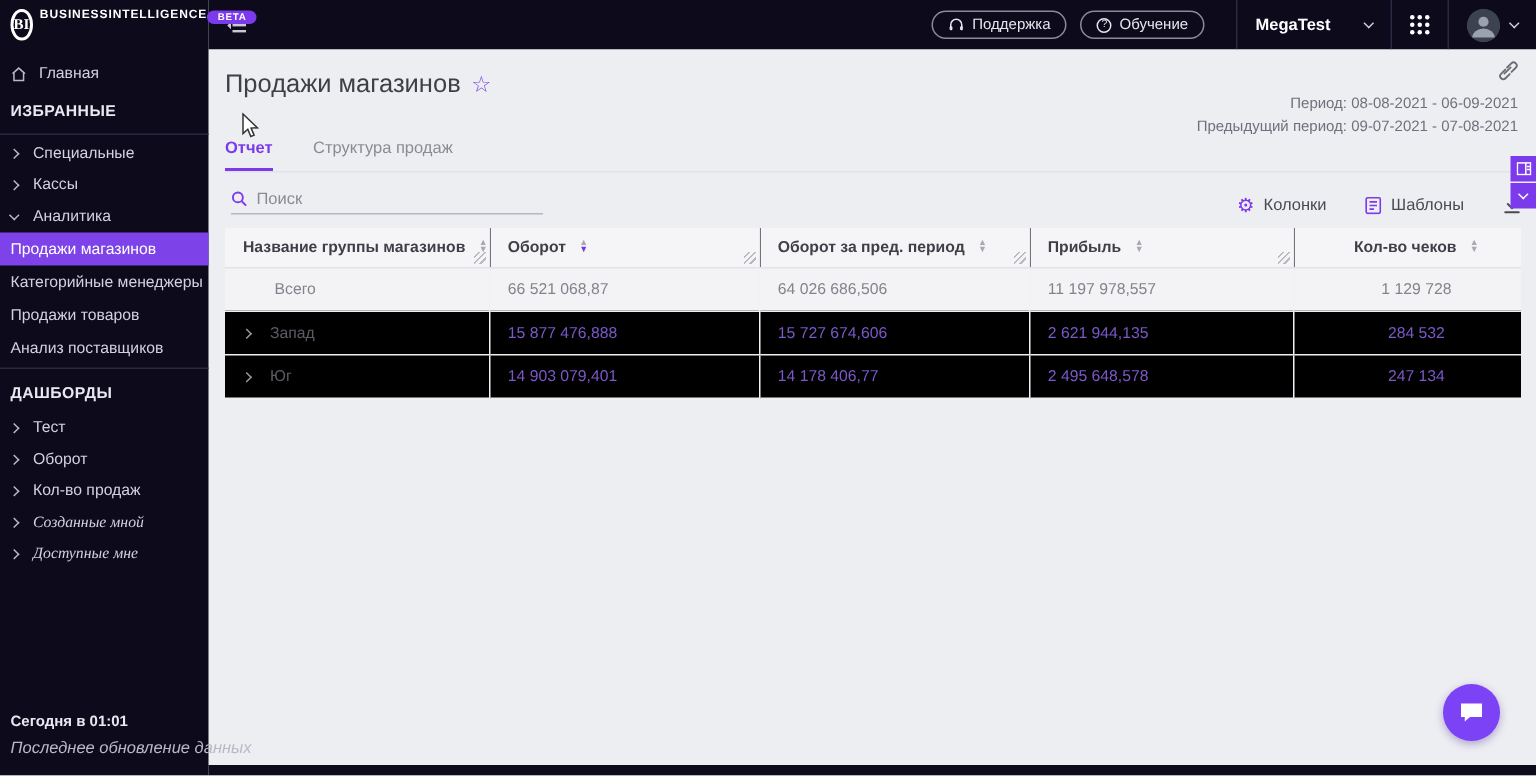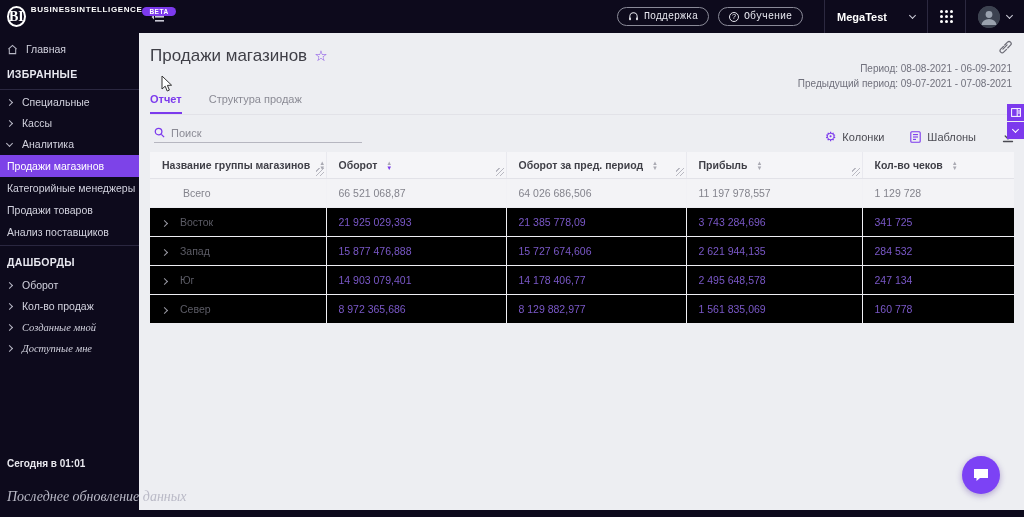--- a/index.html
+++ b/index.html
@@ -5,21 +5,21 @@
   * { margin:0; padding:0; box-sizing:border-box; }
   html,body { width:1024px; height:517px; overflow:hidden; }
   body { font-family:"Liberation Sans","DejaVu Sans",sans-serif; background:#edeef2; }
 
   .app { display:flex; width:1024px; height:517px; position:relative; }
 
   
   .sidebar { width:139px; flex:0 0 139px; background:#0d0a1c; position:relative; z-index:5; }
   .logo-row { display:flex; align-items:flex-start; padding:5px 6px 4px 7px; gap:5px; }
   .logo-circle { width:21px; height:21px; border:2px solid #fff; border-radius:50%;
-    color:#fff; font-family:"Liberation Serif",serif; font-weight:bold; font-size:14px;
+    color:#fff; font-family:"Liberation Serif",serif; font-weight:bold; font-size:10px;
     display:flex; align-items:center; justify-content:center; margin-top:1px; }
   .logo-text { display:flex; flex-direction:row; align-items:flex-start; }
   .logo-text .l1,.logo-text .l2 { color:#fff; font-size:8px; font-weight:bold; letter-spacing:.6px; line-height:9px; }
   .logo-badge { background:#7c3aed; color:#fff; font-size:6.5px; font-weight:bold;
     padding:1px 7px; border-radius:6px; margin-top:2px; align-self:flex-end; letter-spacing:.5px; }
 
   .nav { margin-top:8px; }
   .nav-item { display:flex; align-items:center; color:#d2d2de; font-size:10.5px;
     padding:5px 6px 5px 7px; cursor:pointer; line-height:11px; }
   .nav-item .label { white-space:nowrap; }
@@ -28,29 +28,29 @@
   .chev { width:5px; height:5px; border-right:1.4px solid #b9b9c6; border-bottom:1.4px solid #b9b9c6;
     display:inline-block; margin-right:10px; flex:0 0 auto; }
   .chev.right { transform:rotate(-45deg); }
   .chev.down  { transform:rotate(45deg); margin-top:-2px; }
   .nav-sub { color:#d2d2de; font-size:10.5px; padding:5px 6px 5px 7px; cursor:pointer; white-space:nowrap; }
   .nav-sub.selected { background:#7d43e8; color:#fff; }
   .nav-item.italic .label, .nav-sub.italic { font-style:italic;font-family:Liberation Serif, serif; }
   .home-icon { width:11px; height:11px; margin-right:8px; flex:0 0 auto; }
   .sidebar-footer { position:absolute; left:7px; bottom:12px; }
   .sidebar-footer .time { color:#e8e8ee; font-size:10px; font-weight:bold; }
-  .sidebar-footer .note { color:#b9b9c6; font-size:14px; font-style:italic; margin-top:20px; white-space:nowrap;font-family:Liberation Serif, serif; }
+  .sidebar-footer .note { color:#b9b9c6; font-size:11px; font-style:italic; margin-top:6px; white-space:nowrap; }
 
   
   .right-col { flex:1; display:flex; flex-direction:column; min-width:0; }
   .topbar { height:33px; background:#0d0a1c; display:flex; align-items:center; flex:0 0 33px; }
   .collapse-btn { margin-left:12px; cursor:pointer; display:flex; align-items:center; }
   .tb-spacer { flex:1; }
   .pill { display:flex; align-items:center; gap:5px; border:1px solid #8a8a98; border-radius:10px;
-    color:#e6e6ee; font-size:10px; padding:3px 10px; background:transparent; cursor:pointer; margin-right:9px;font-family:Liberation Mono, monospace; }
+    color:#e6e6ee; font-size:10px; padding:3px 10px; background:transparent; cursor:pointer; margin-right:9px; }
   .pill .q-circle { width:10px; height:10px; border:1px solid #e6e6ee; border-radius:50%;
     font-size:7px; display:flex; align-items:center; justify-content:center; }
   .tb-divider { width:1px; height:33px; background:#2c2940; margin:0 12px; }
   .workspace { color:#fff; font-size:11px; font-weight:bold; display:flex; align-items:center; gap:23px; cursor:pointer; }
   .chev-w { width:5px; height:5px; border-right:1.4px solid #cfcfda; border-bottom:1.4px solid #cfcfda;
     transform:rotate(45deg); display:inline-block; margin-top:-3px; }
   .grid-icon { display:grid; grid-template-columns:repeat(3,3px); grid-gap:2px; cursor:pointer; }
   .grid-icon i { width:3px; height:3px; background:#fff; border-radius:50%; }
   .avatar-wrap { display:flex; align-items:center; gap:7px; margin-right:12px; cursor:pointer; }
   .avatar { width:22px; height:22px; border-radius:50%; background:#4a4f5a; overflow:hidden;
@@ -78,21 +78,21 @@
   .toolbar-right { margin-left:auto; display:flex; align-items:center; gap:26px; }
   .tool-btn { display:flex; align-items:center; gap:6px; font-size:11px; color:#4a4a52;
     background:none; border:none; cursor:pointer; font-family:inherit; }
   .gear-glyph { color:#7c3aed; font-size:13px; line-height:12px; }
 
   
   table.report { border-collapse:collapse; table-layout:fixed; width:864px; margin-top:9px; background:#000000; }
   table.report th { height:26px; background:#f5f5f8; border-bottom:1px solid #e2e2e8;
     font-size:10.5px; font-weight:bold; color:#3f3f47; text-align:left; padding-left:12px;
     position:relative; border-right:1px solid #e9e9ef; }
-  table.report th:last-child, table.report td:last-child { border-right:none; }
+  table.report th:last-child, table.report td:last-child { border-right:none;text-align:center; }
   table.report td { height:29px; font-size:10.5px; border-bottom:1px solid #ededf2;
     border-right:1px solid #f1f1f5; padding-left:12px; }
   tr.data-row td.num { color:#7a58c8; }
   tr.data-row td.name-cell { color:#5c5c66; }
   tr.total-row { background:#f3f3f6; }
   tr.total-row td { color:#83838c; }
   tr.total-row td.name-cell { padding-left:33px; }
   .expander { width:5px; height:5px; border-right:1.4px solid #9a9aa4; border-bottom:1.4px solid #9a9aa4;
     transform:rotate(-45deg); display:inline-block; margin-right:13px; cursor:pointer; }
   .sort { display:inline-flex; flex-direction:column; vertical-align:middle; margin-left:6px; cursor:pointer; }
@@ -158,20 +158,24 @@
       </div>
 
       <div class="nav-sub selected">Продажи магазинов</div>
       <div class="nav-sub">Категорийные менеджеры</div>
       <div class="nav-sub">Продажи товаров</div>
       <div class="nav-sub">Анализ поставщиков</div>
 
       <hr class="sb-divider">
       <div class="section-label">ДАШБОРДЫ</div>
 
+      <div class="nav-item">
+        <span class="chev right"></span>
+        <span class="label">Тест</span>
+      </div>
       <div class="nav-item">
         <span class="chev right"></span>
         <span class="label">Оборот</span>
       </div>
       <div class="nav-item">
         <span class="chev right"></span>
         <span class="label">Кол-во продаж</span>
       </div>
       <div class="nav-item italic">
         <span class="chev right"></span>
@@ -378,47 +382,33 @@
         </thead>
         <tbody>
           <tr class="total-row">
             <td class="name-cell">Всего</td>
             <td class="num">66 521 068,87</td>
             <td class="num">64 026 686,506</td>
             <td class="num">11 197 978,557</td>
             <td class="num">1 129 728</td>
           </tr>
           <tr class="data-row">
-            <td class="name-cell"><span class="expander"></span><span>Восток</span></td>
-            <td class="num">21 925 029,393</td>
-            <td class="num">21 385 778,09</td>
-            <td class="num">3 743 284,696</td>
-            <td class="num">341 725</td>
-          </tr>
-          <tr class="data-row">
             <td class="name-cell"><span class="expander"></span><span>Запад</span></td>
             <td class="num">15 877 476,888</td>
             <td class="num">15 727 674,606</td>
             <td class="num">2 621 944,135</td>
             <td class="num">284 532</td>
           </tr>
           <tr class="data-row">
             <td class="name-cell"><span class="expander"></span><span>Юг</span></td>
             <td class="num">14 903 079,401</td>
             <td class="num">14 178 406,77</td>
             <td class="num">2 495 648,578</td>
             <td class="num">247 134</td>
           </tr>
-          <tr class="data-row">
-            <td class="name-cell"><span class="expander"></span><span>Север</span></td>
-            <td class="num">8 972 365,686</td>
-            <td class="num">8 129 882,977</td>
-            <td class="num">1 561 835,069</td>
-            <td class="num">160 778</td>
-          </tr>
         </tbody>
       </table>
 
       <div class="chat-fab">
         <svg width="18" height="16" viewBox="0 0 18 16">
           <path d="M2 2 h14 v9 h-8 l-3.5 3 v-3 h-2.5 Z" fill="#fff"></path>
         </svg>
       </div>
     </main>
 

